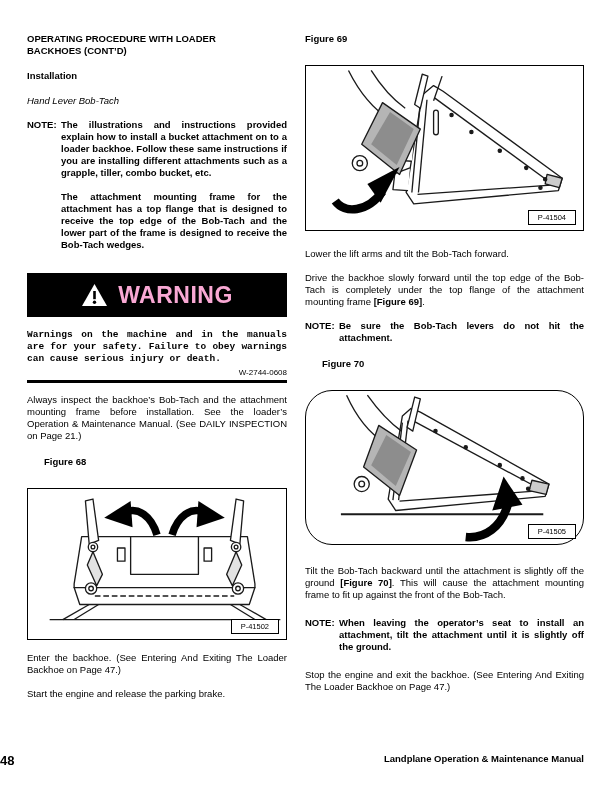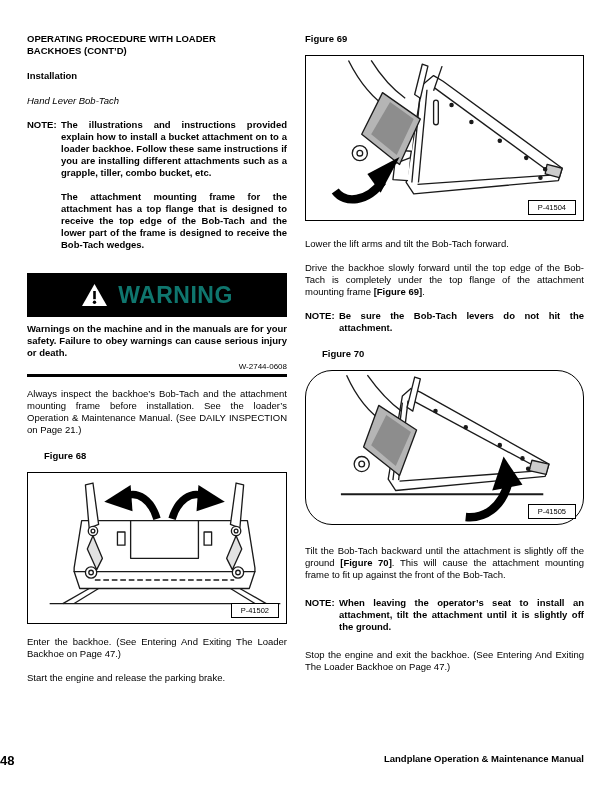--- a/index.html
+++ b/index.html
@@ -10,37 +10,37 @@
     overflow:hidden;
   }
   .col { position:absolute; top:33px; }
   .col-left  { left:27px;  width:260px; }
   .col-right { left:305px; width:279px; }
   p { margin:0; }
   .body  { font-size:9.5px; line-height:12px; text-align:justify; }
   .bold  { font-weight:bold; }
   .italic{ font-style:italic; }
   .h-title { font-weight:bold; font-size:9.5px; line-height:12px; }
-  .mt4 {margin-top:10px;padding-left:16px;} .mt11{margin-top:11px;}
+  .mt4 {margin-top:20px;padding-left:16px;} .mt11{margin-top:11px;}
   .mt12{margin-top:12px;} .mt13{margin-top:13px;} .mt14{margin-top:14px;padding-left:17px;}
   .mt15{margin-top:15px;} .mt16{margin-top:16px;} .mt17{margin-top:17px;}
   .mt20{margin-top:20px;} .mt22{margin-top:22px;}
 
   .note { display:flex; }
   .note-label { font-weight:bold; font-size:9.5px; line-height:12px; width:34px; flex:none; }
   .note-body { flex:1; }
   .note-body .body { font-weight:bold; }
   .note-body p + p { margin-top:12px; }
 
   .warning-box {
-    height:44px; background:#000; color:#0f766e;
+    height:44px; background:#000; color:#f9a8d4;
     display:flex; align-items:center; justify-content:center; gap:10px;
   }
   .warning-title { font-size:23px; font-weight:bold; letter-spacing:0.5px; }
-  .warning-body { font-weight:bold; margin-top:6px; }
+  .warning-body { font-weight:bold; margin-top:12px;font-family:Liberation Mono, monospace; }
   .warning-code { font-size:8px; line-height:10px; text-align:right; margin-top:3px; }
   .warning-rule { height:2.5px; background:#000; margin-top:2px; }
 
   .fig-caption { font-weight:bold; font-size:9.5px; line-height:12px; }
   .figure-frame { position:relative; border:1.6px solid #000; background:#fff; }
   .figure-frame svg { display:block; width:100%; height:100%; }
   .fig68 { height:150px; }
   .fig69 { height:164px; }
   .fig70 { height:153px;border-radius:27px; }
   .photo-id {

